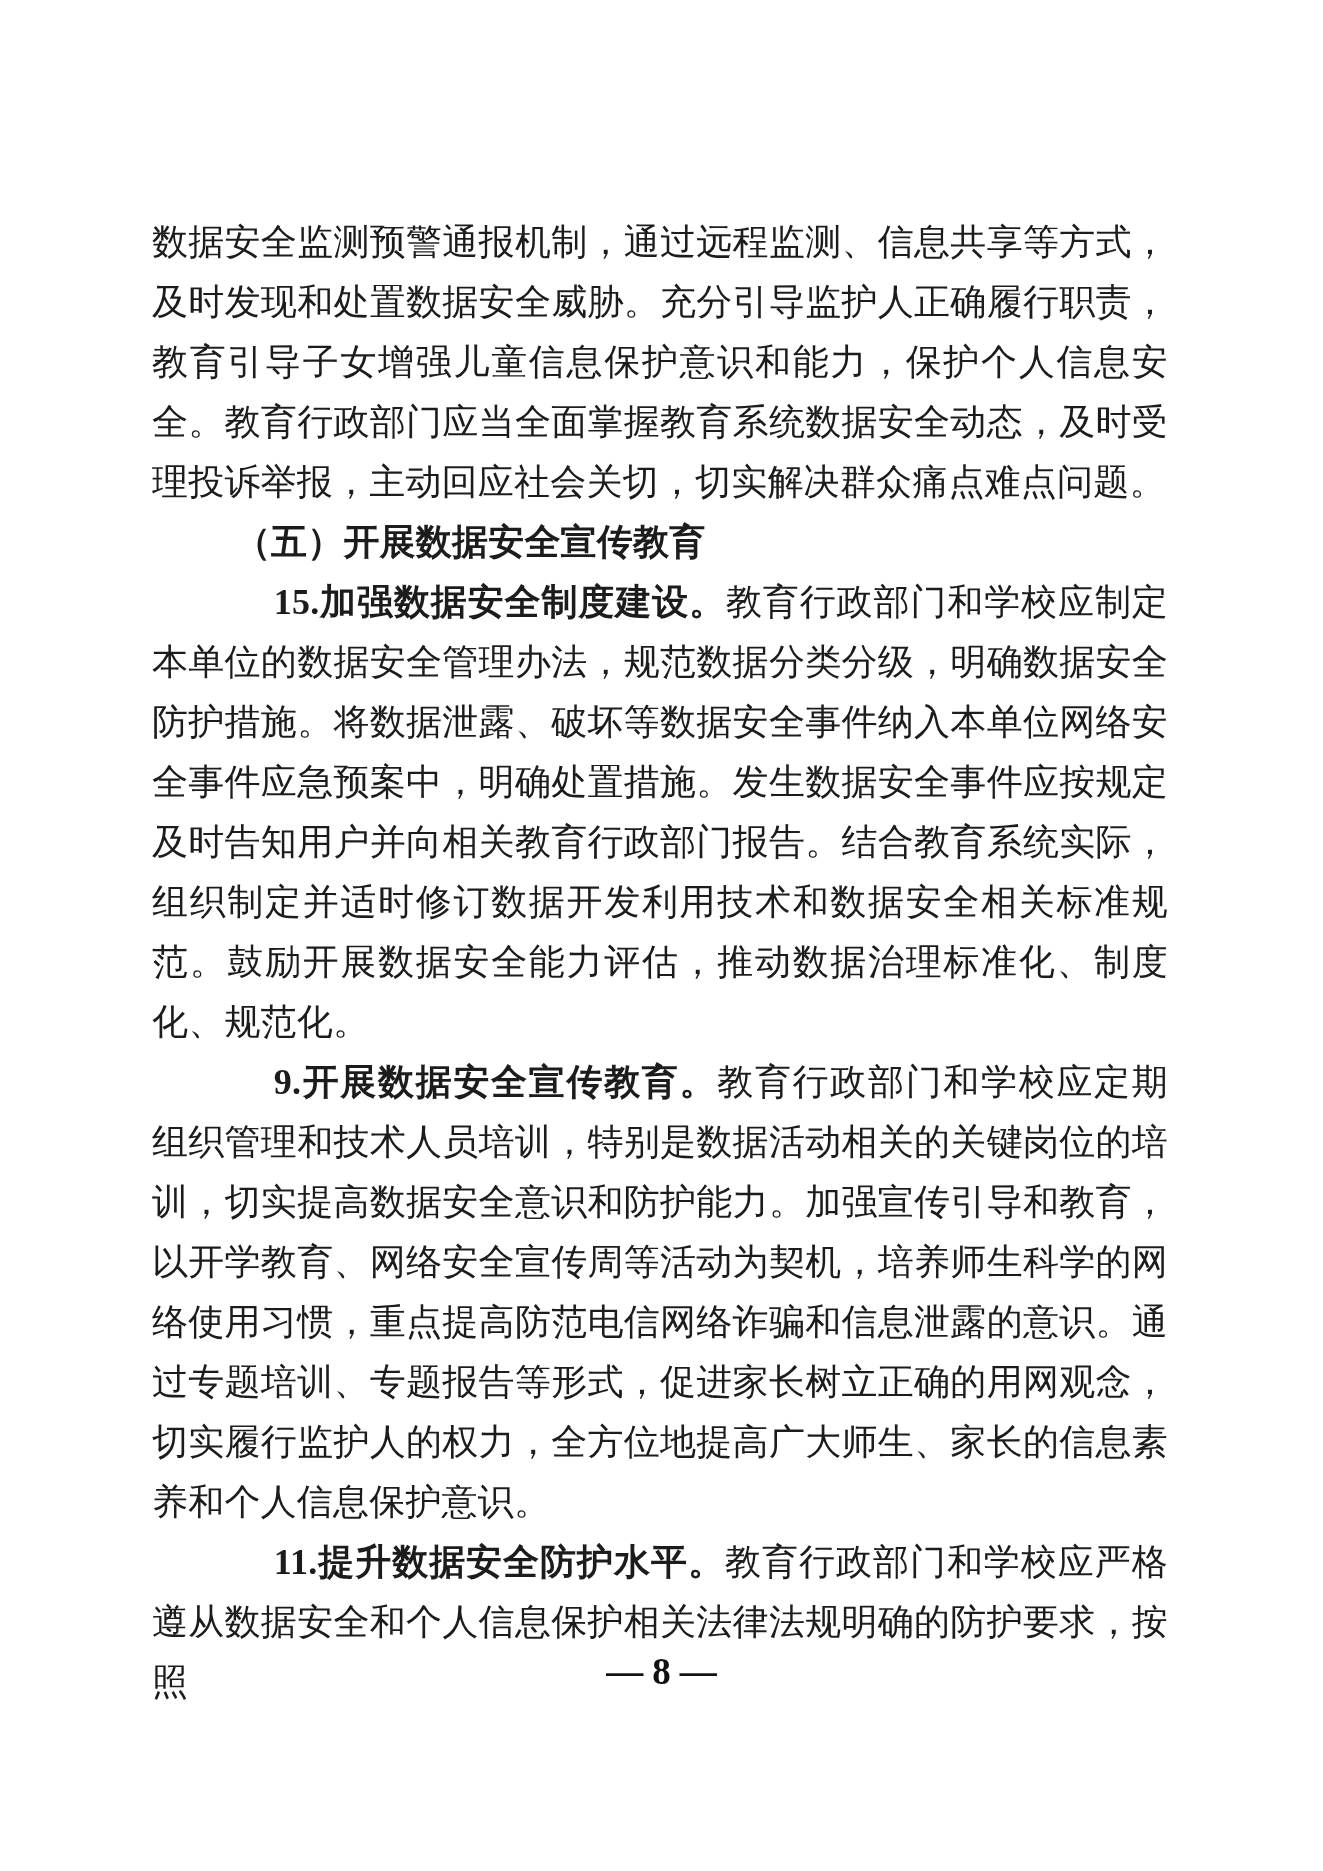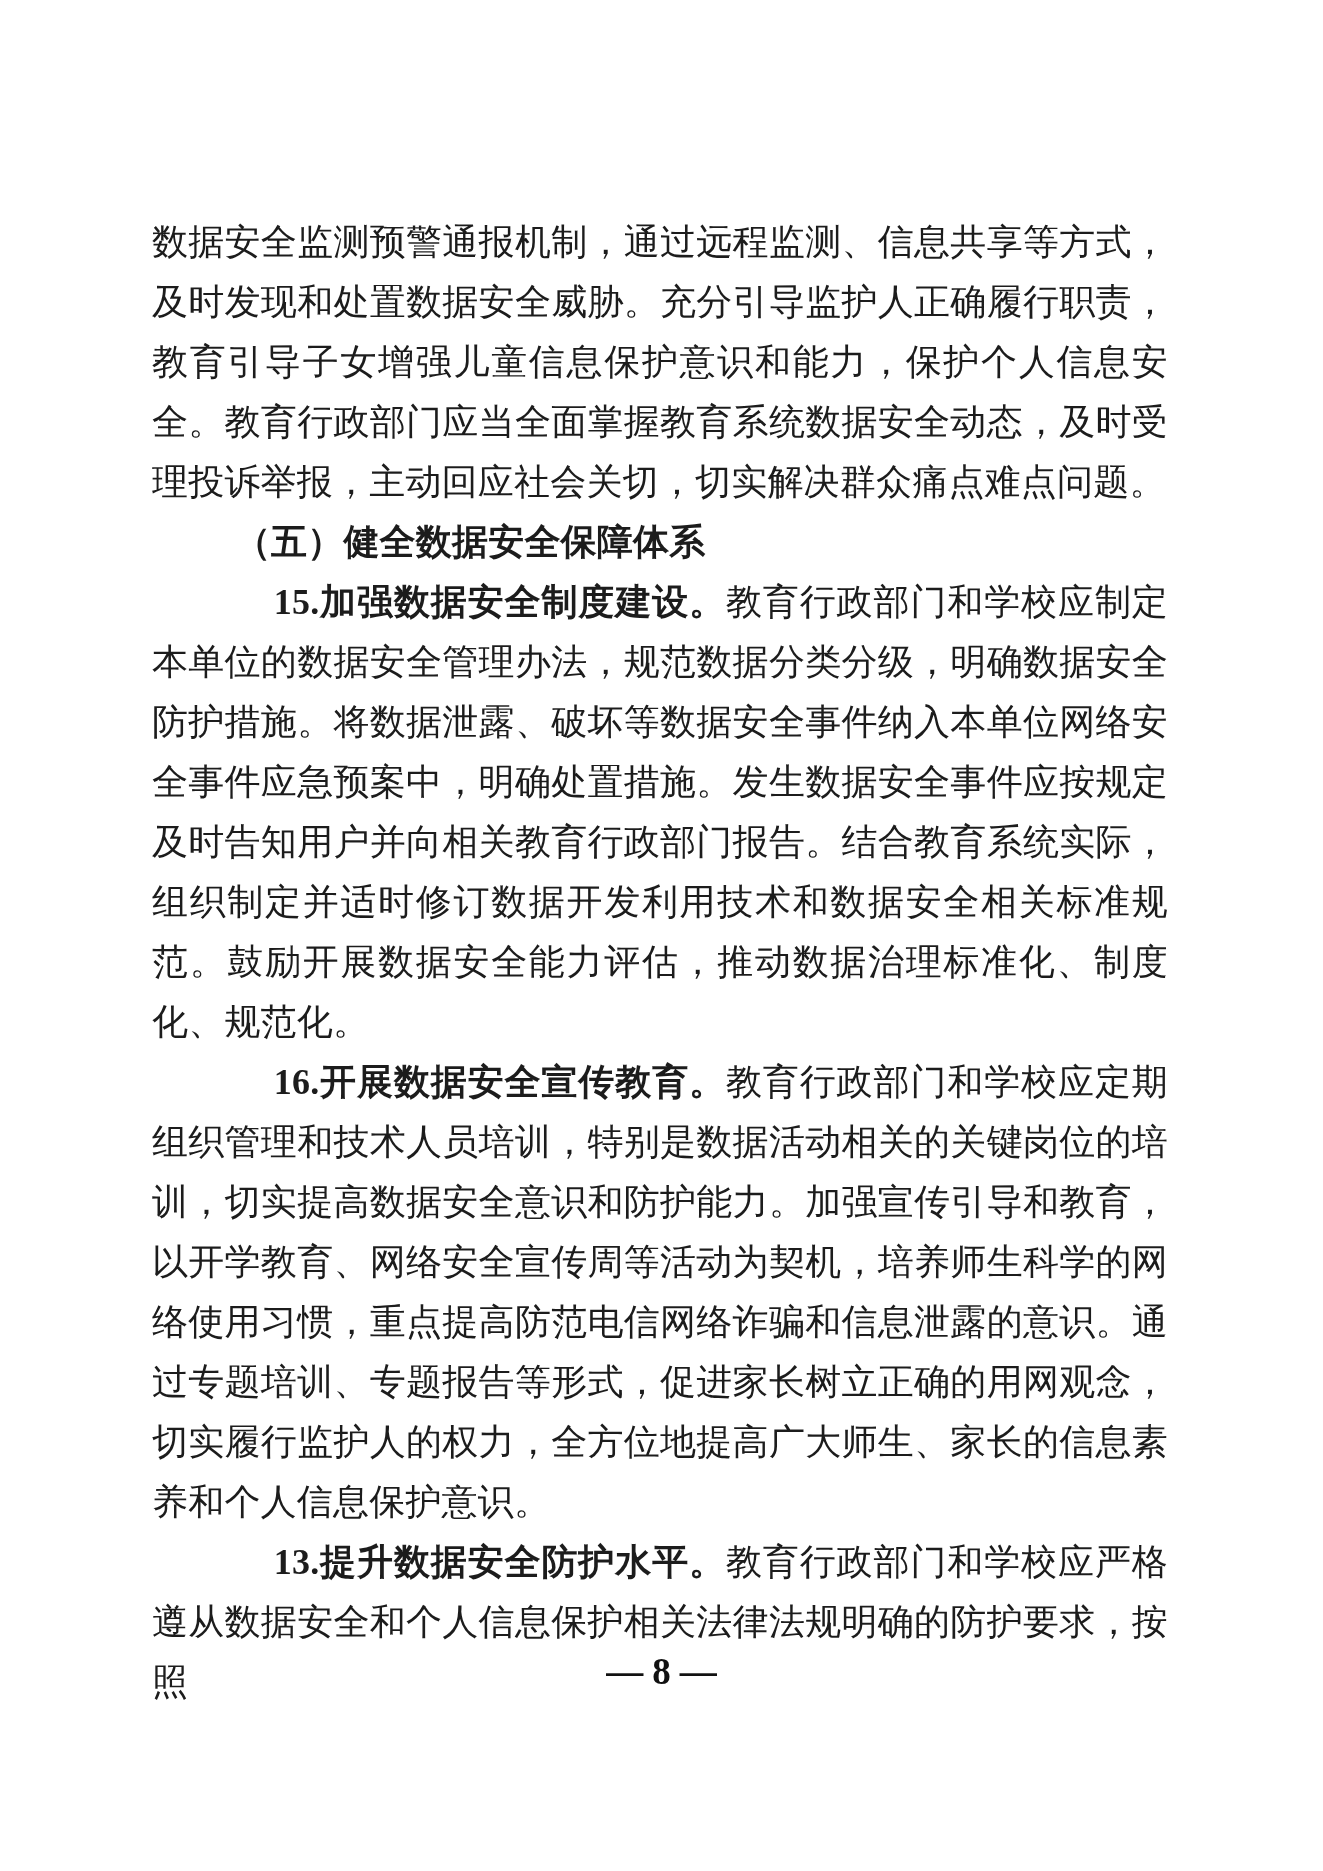--- a/index.html
+++ b/index.html
@@ -56,21 +56,21 @@
   .footer .num {
     margin: 0 9px;
   }
 </style>
 </head>
 <body>
 
 <div class="page">
   <div class="content" id="doc-body">
       <p class="para continuation"><span>数据安全监测预警通报机制，通过远程监测、信息共享等方式，及时发现和处置数据安全威胁。充分引导监护人正确履行职责，教育引导子女增强儿童信息保护意识和能力，保护个人信息安全。教育行政部门应当全面掌握教育系统数据安全动态，及时受理投诉举报，主动回应社会关切，切实解决群众痛点难点问题。</span></p>
-      <p class="para heading"><span>（五）健全数据安全保障体系</span></p>
+      <p class="para heading"><span>（五）开展数据安全宣传教育</span></p>
       <p class="para numbered"><span class="lead">15.加强数据安全制度建设。</span><span>教育行政部门和学校应制定本单位的数据安全管理办法，规范数据分类分级，明确数据安全防护措施。将数据泄露、破坏等数据安全事件纳入本单位网络安全事件应急预案中，明确处置措施。发生数据安全事件应按规定及时告知用户并向相关教育行政部门报告。结合教育系统实际，组织制定并适时修订数据开发利用技术和数据安全相关标准规范。鼓励开展数据安全能力评估，推动数据治理标准化、制度化、规范化。</span></p>
-      <p class="para numbered"><span class="lead">16.开展数据安全宣传教育。</span><span>教育行政部门和学校应定期组织管理和技术人员培训，特别是数据活动相关的关键岗位的培训，切实提高数据安全意识和防护能力。加强宣传引导和教育，以开学教育、网络安全宣传周等活动为契机，培养师生科学的网络使用习惯，重点提高防范电信网络诈骗和信息泄露的意识。通过专题培训、专题报告等形式，促进家长树立正确的用网观念，切实履行监护人的权力，全方位地提高广大师生、家长的信息素养和个人信息保护意识。</span></p>
-      <p class="para numbered"><span class="lead">13.提升数据安全防护水平。</span><span>教育行政部门和学校应严格遵从数据安全和个人信息保护相关法律法规明确的防护要求，按照</span></p>
+      <p class="para numbered"><span class="lead">9.开展数据安全宣传教育。</span><span>教育行政部门和学校应定期组织管理和技术人员培训，特别是数据活动相关的关键岗位的培训，切实提高数据安全意识和防护能力。加强宣传引导和教育，以开学教育、网络安全宣传周等活动为契机，培养师生科学的网络使用习惯，重点提高防范电信网络诈骗和信息泄露的意识。通过专题培训、专题报告等形式，促进家长树立正确的用网观念，切实履行监护人的权力，全方位地提高广大师生、家长的信息素养和个人信息保护意识。</span></p>
+      <p class="para numbered"><span class="lead">11.提升数据安全防护水平。</span><span>教育行政部门和学校应严格遵从数据安全和个人信息保护相关法律法规明确的防护要求，按照</span></p>
     </div>
   <div class="footer">
     <span class="dash">—</span><span class="num">8</span><span class="dash">—</span>
   </div>
 </div>
 
 </body></html>

